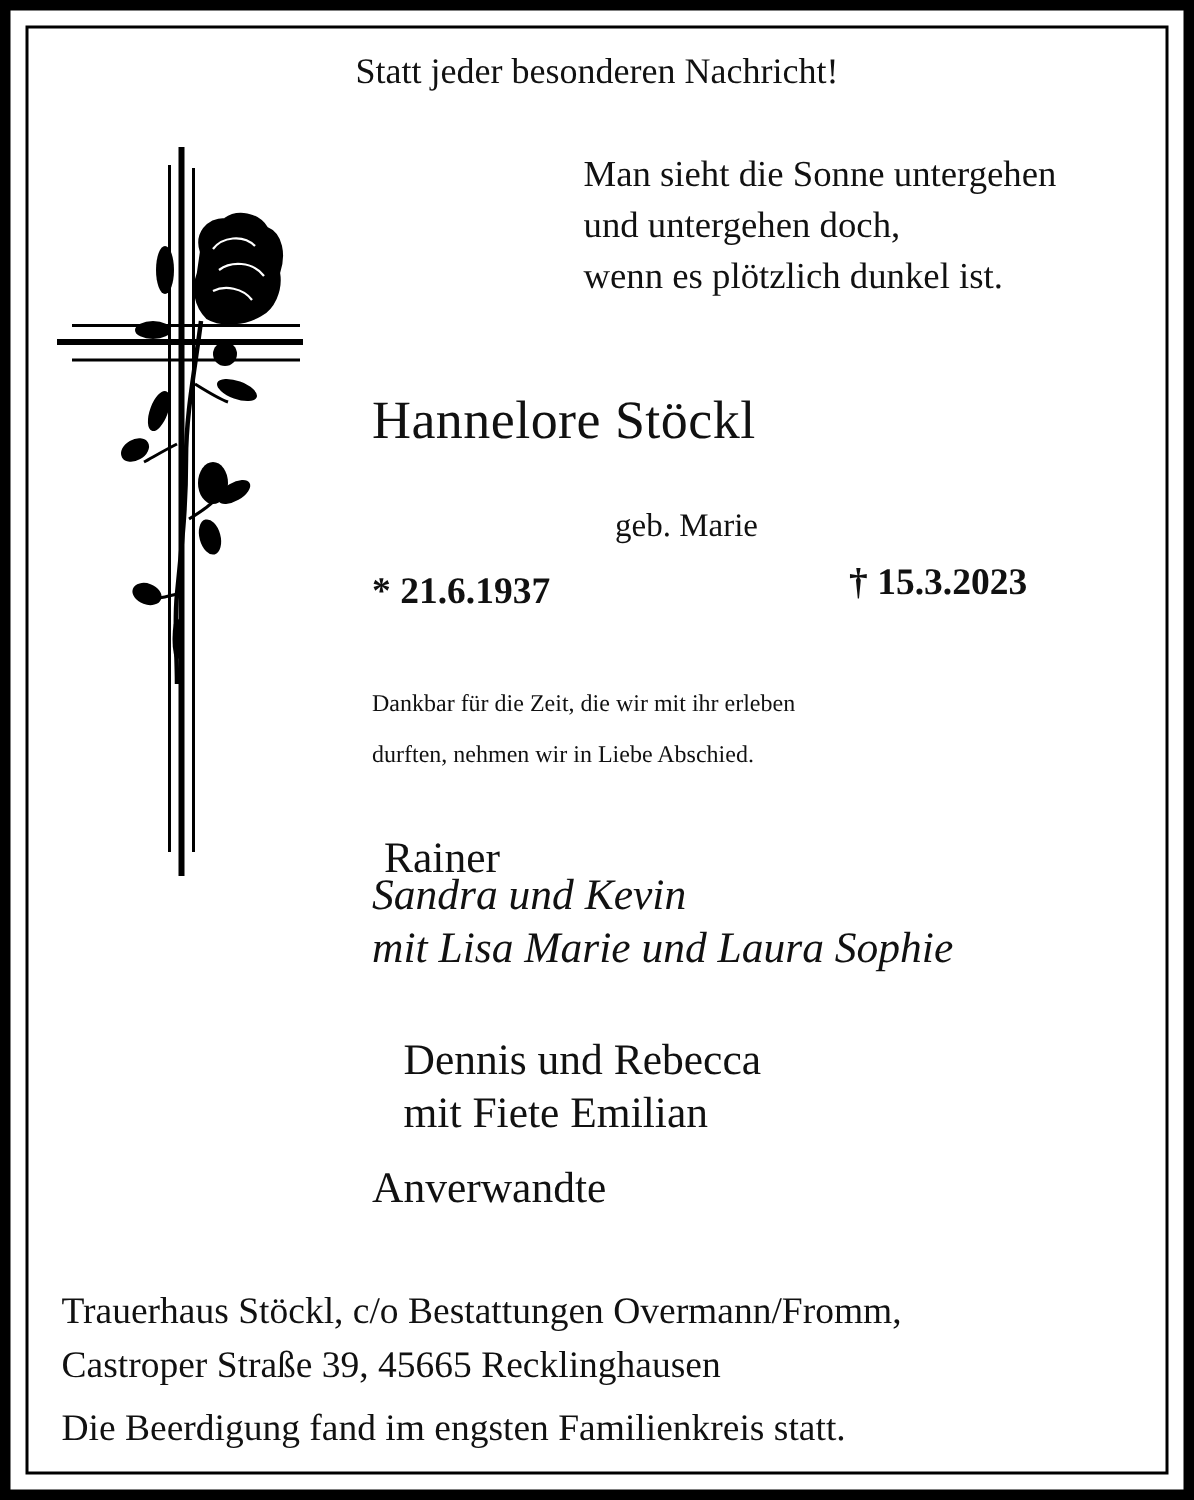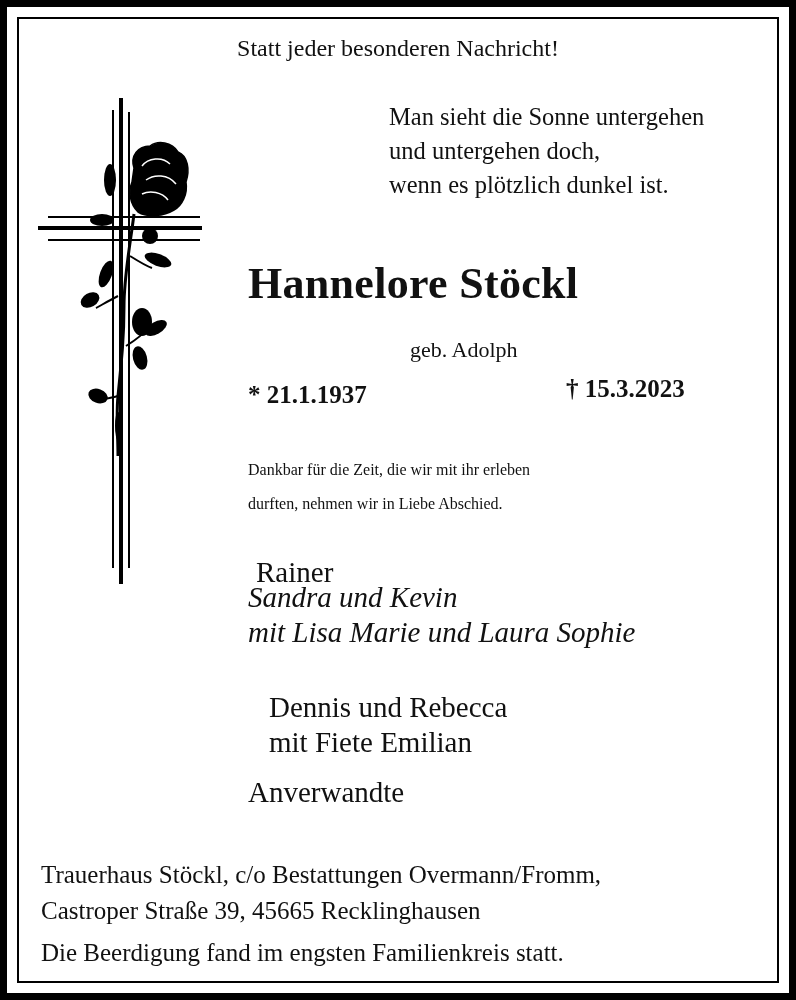--- a/index.html
+++ b/index.html
@@ -43,22 +43,22 @@
       font-size: 24px;
     }
     .poem {
       left: 389px; top: 100px;
       font-size: 24.5px;
       line-height: 34px;
       white-space: pre;
     }
     .name {
       left: 248px; top: 262px;
-      font-size: 44px;
-      font-weight: bold;
+      font-size: 36px;
+      font-weight: normal;
       letter-spacing: 0.3px;
     }
     .maiden {
       left: 410px; top: 339px;
       font-size: 22px;
     }
     .birth {
       left: 248px; top: 382px;
       font-size: 25px;
       font-weight: bold;
@@ -141,22 +141,22 @@
     <ellipse cx="52" cy="204" rx="10" ry="7" transform="rotate(-30 52 204)" stroke="none"></ellipse>
     <ellipse cx="104" cy="226" rx="10" ry="14" stroke="none"></ellipse>
     <ellipse cx="118" cy="232" rx="12" ry="6" transform="rotate(-30 118 232)" stroke="none"></ellipse>
     <ellipse cx="102" cy="262" rx="7" ry="12" transform="rotate(-15 102 262)" stroke="none"></ellipse>
     <ellipse cx="60" cy="300" rx="10" ry="7" transform="rotate(20 60 300)" stroke="none"></ellipse>
     <ellipse cx="80" cy="330" rx="3" ry="14" stroke="none"></ellipse>
   </g>
 </svg>
 
 <p class="t name">Hannelore Stöckl</p>
-<p class="t maiden">geb. Adolph</p>
-<p class="t birth">* 21.1.1937</p>
+<p class="t maiden">geb. Marie</p>
+<p class="t birth">* 21.6.1937</p>
 <p class="t death">† 15.3.2023</p>
 
 <p class="t gratitude">Dankbar für die Zeit, die wir mit ihr erleben
 durften, nehmen wir in Liebe Abschied.</p>
 
 <p class="t mourner m0">Rainer</p>
 <p class="t mourner m1">Sandra und Kevin
 mit Lisa Marie und Laura Sophie</p>
 <p class="t mourner m2">Dennis und Rebecca
 mit Fiete Emilian</p>

